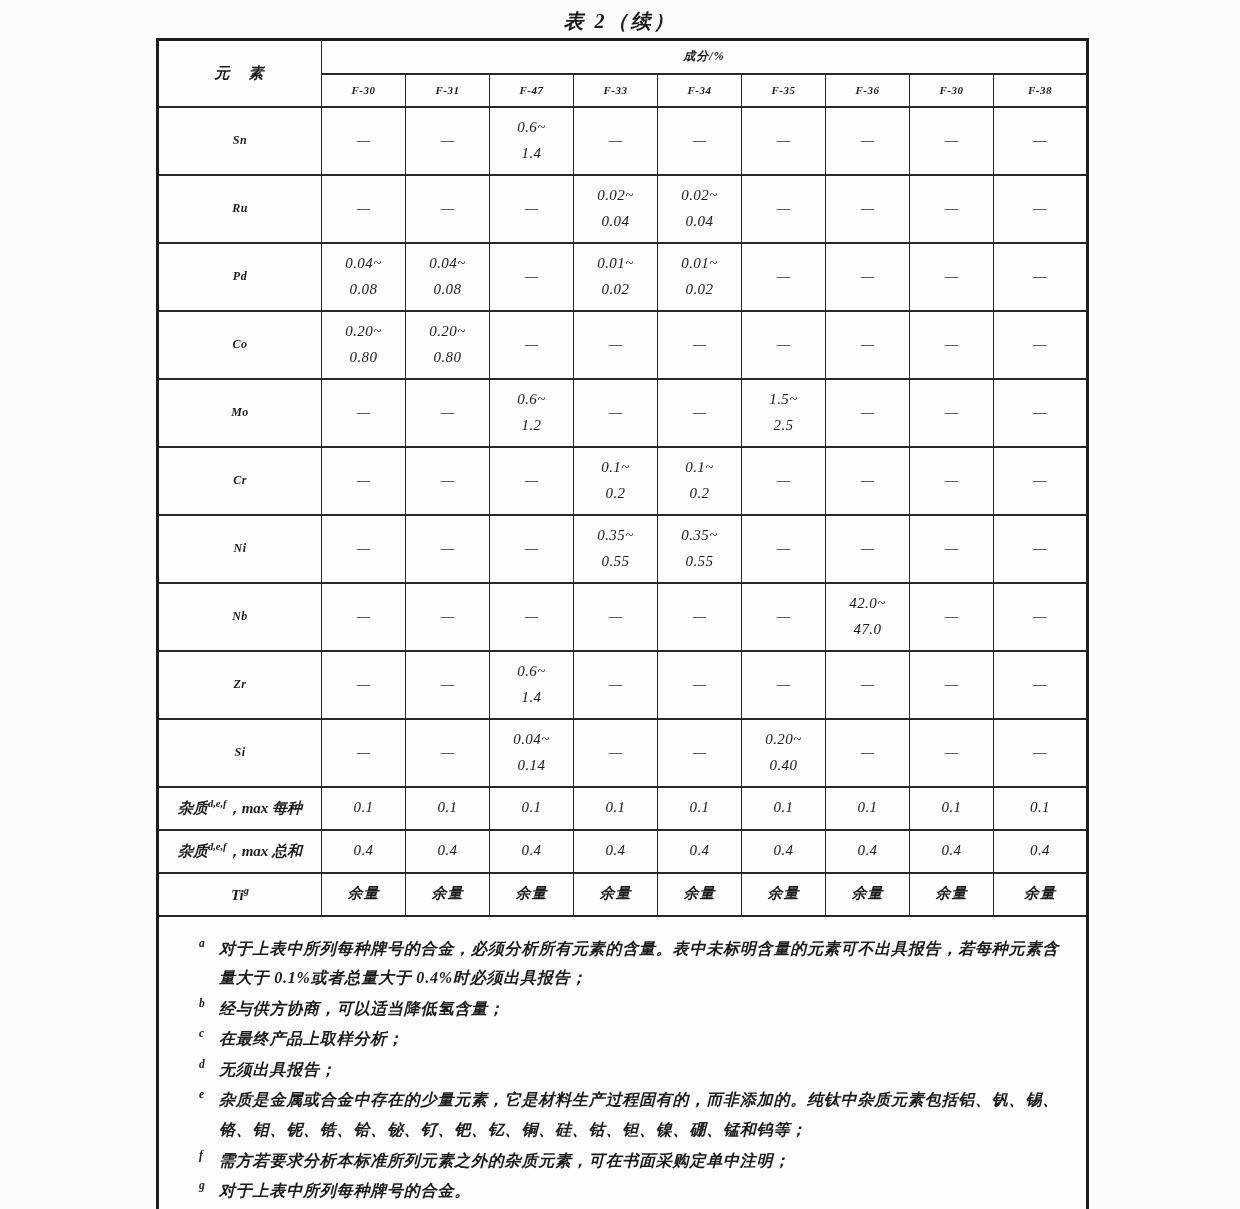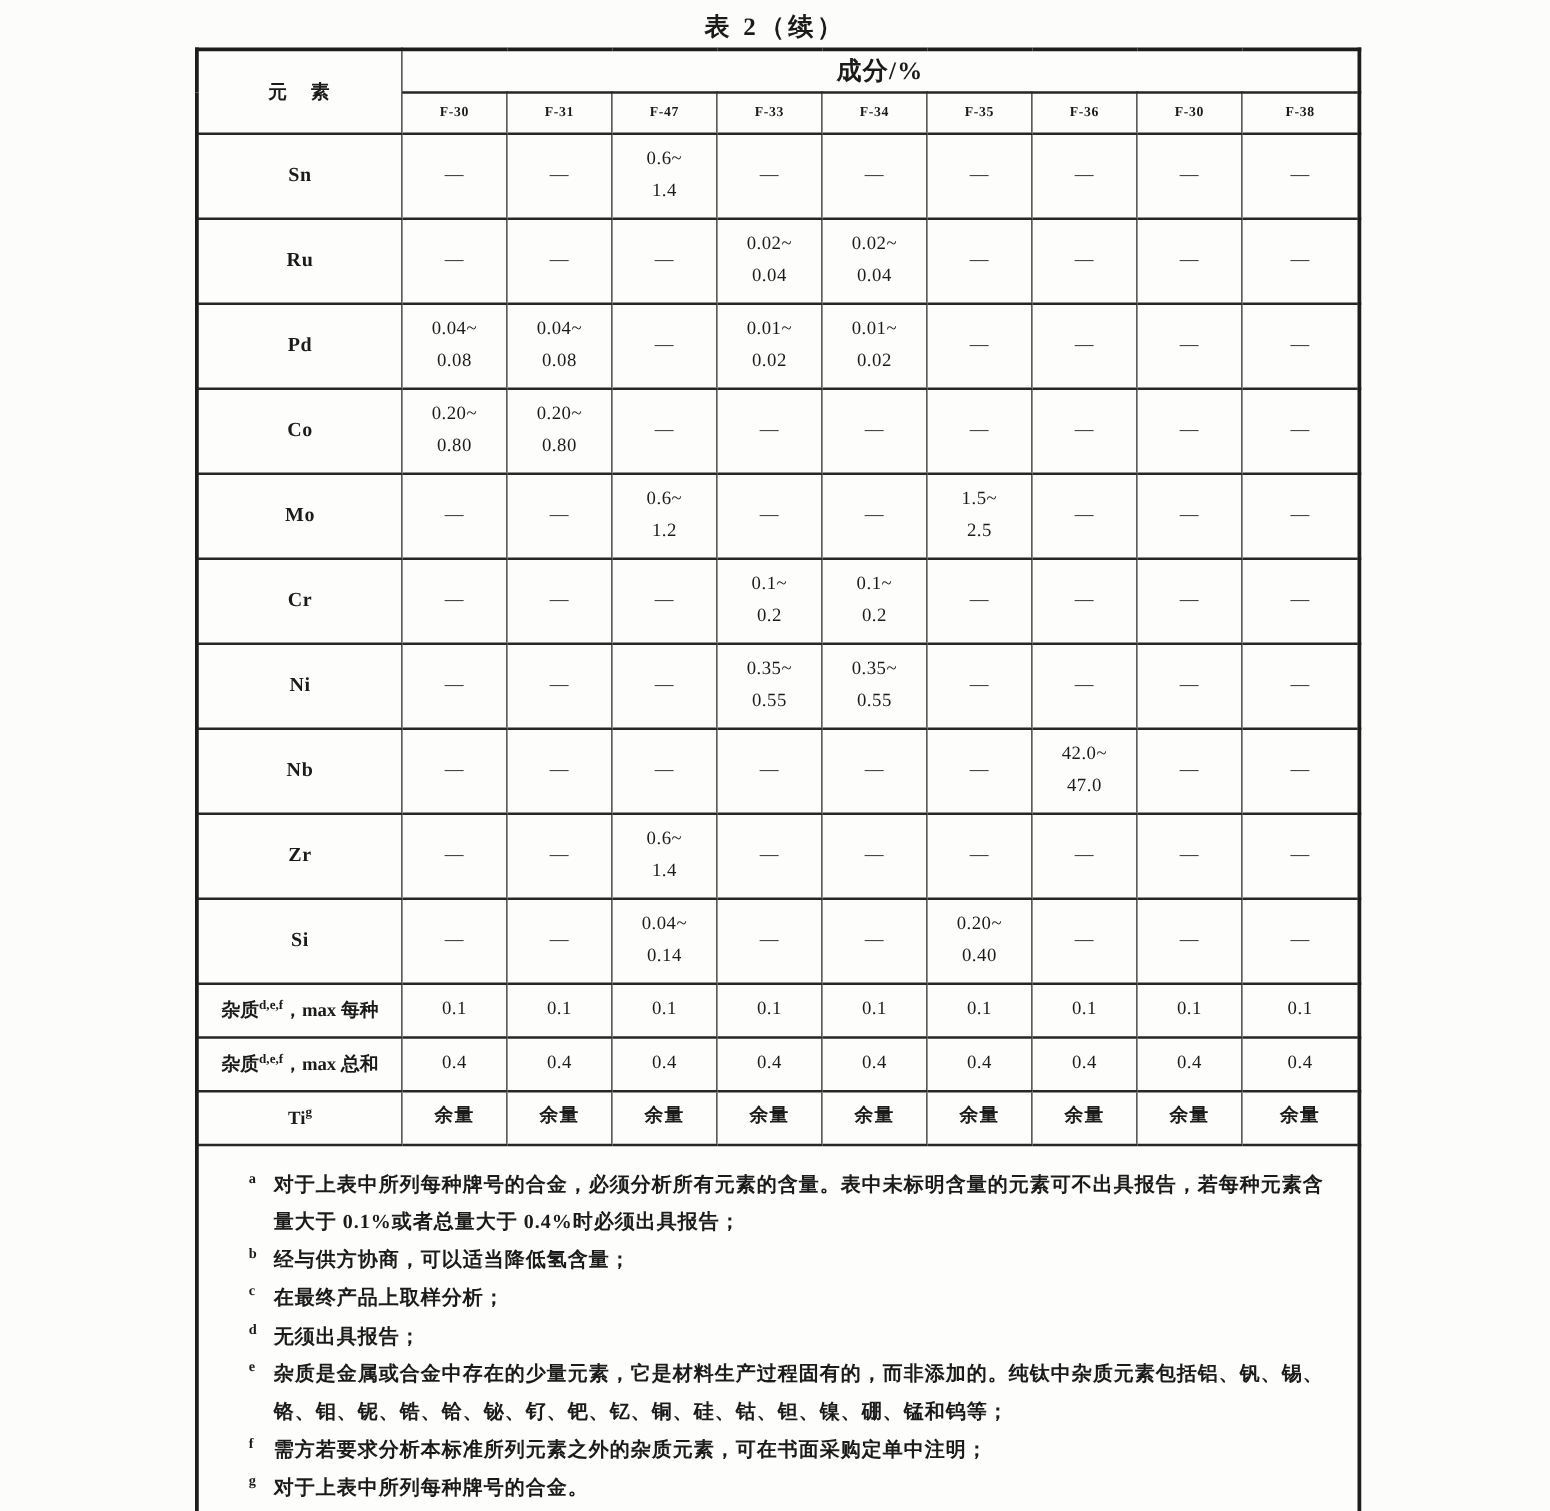--- a/index.html
+++ b/index.html
@@ -2,46 +2,46 @@
 <html><head>
 <meta charset="utf-8">
 <style>
   html,body{margin:0;padding:0;}
   body{
     width:1240px;height:1209px;
     background:#fcfcfa;
     font-family:"Liberation Serif","DejaVu Serif",serif;
     color:#1b1b1b;
   }
-  .page{position:relative;width:1240px;height:1209px;overflow:hidden;}
+  .page{position:relative;width:1240px;height:1209px;overflow:hidden;font-style:italic;}
 
   .doc-title{
     position:absolute;top:8px;left:0;width:1240px;
     text-align:center;font-size:20px;font-weight:700;letter-spacing:3px;
   }
 
   table.comp-table{
     position:absolute;left:156px;top:38px;width:930px;
     border-collapse:collapse;table-layout:fixed;
     border:3px solid #1d1d1d;
   }
   .comp-table th,.comp-table td{
     border:1.5px solid #272727;
     border-top-width:2px;border-bottom-width:2px;
     padding:0;text-align:center;vertical-align:middle;
     background:#fdfdfc;
   }
   tr.hdr-row1{height:34px;}
   tr.hdr-row2{height:33px;}
   .corner{font-size:15px;font-weight:700;letter-spacing:2px;}
-  .span-hdr{font-size:20px;font-weight:700;letter-spacing:1px;}
+  .span-hdr{font-size:12px;font-weight:700;letter-spacing:1px;}
   .grade-cell{font-size:11px;font-weight:600;letter-spacing:.5px;}
 
   tr.row-el{height:68px;}
-  .el-label{font-size:16px;font-weight:600;letter-spacing:.5px;}
+  .el-label{font-size:12px;font-weight:600;letter-spacing:.5px;}
   .val-cell{
     font-size:15px;letter-spacing:.4px;
     white-space:pre-line;line-height:1.7;
   }
 
   tr.row-sm{height:43px;}
   .sm-label{font-size:15px;font-weight:600;padding:0 2px;}
   .sm-label sup{font-size:10.5px;letter-spacing:0;}
   .ti-val{font-weight:700;letter-spacing:1px;}
 

